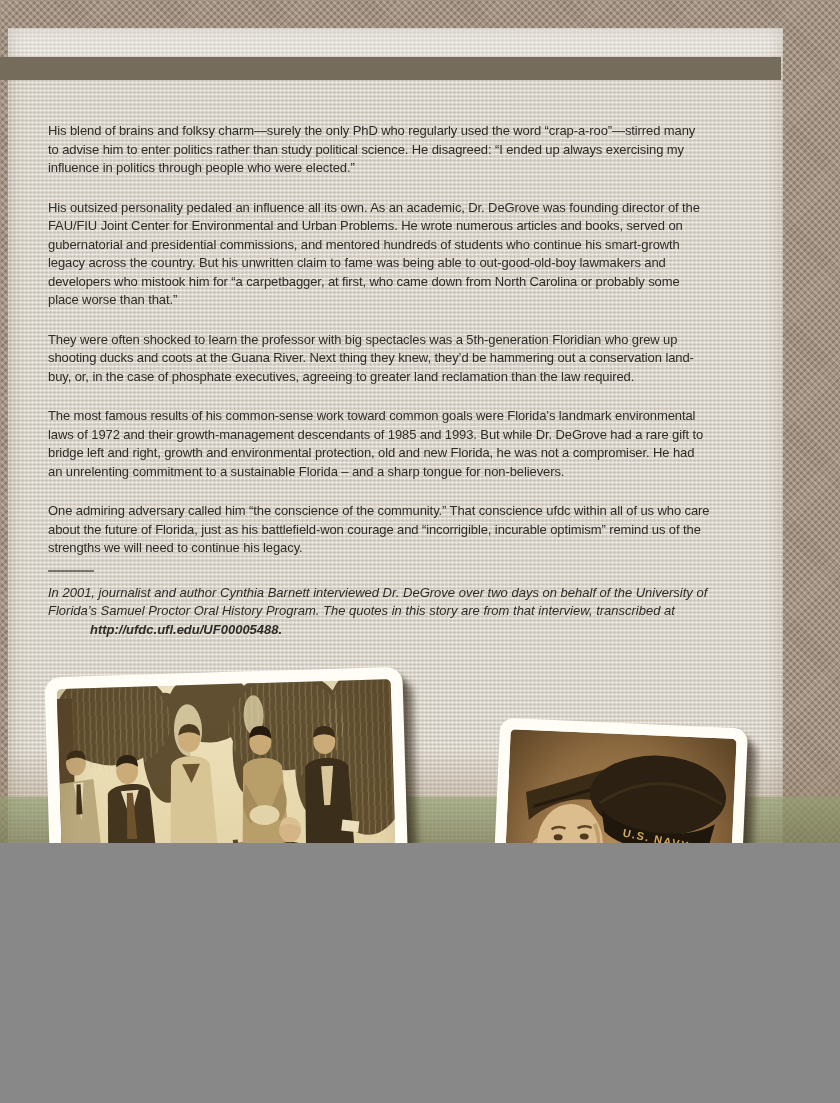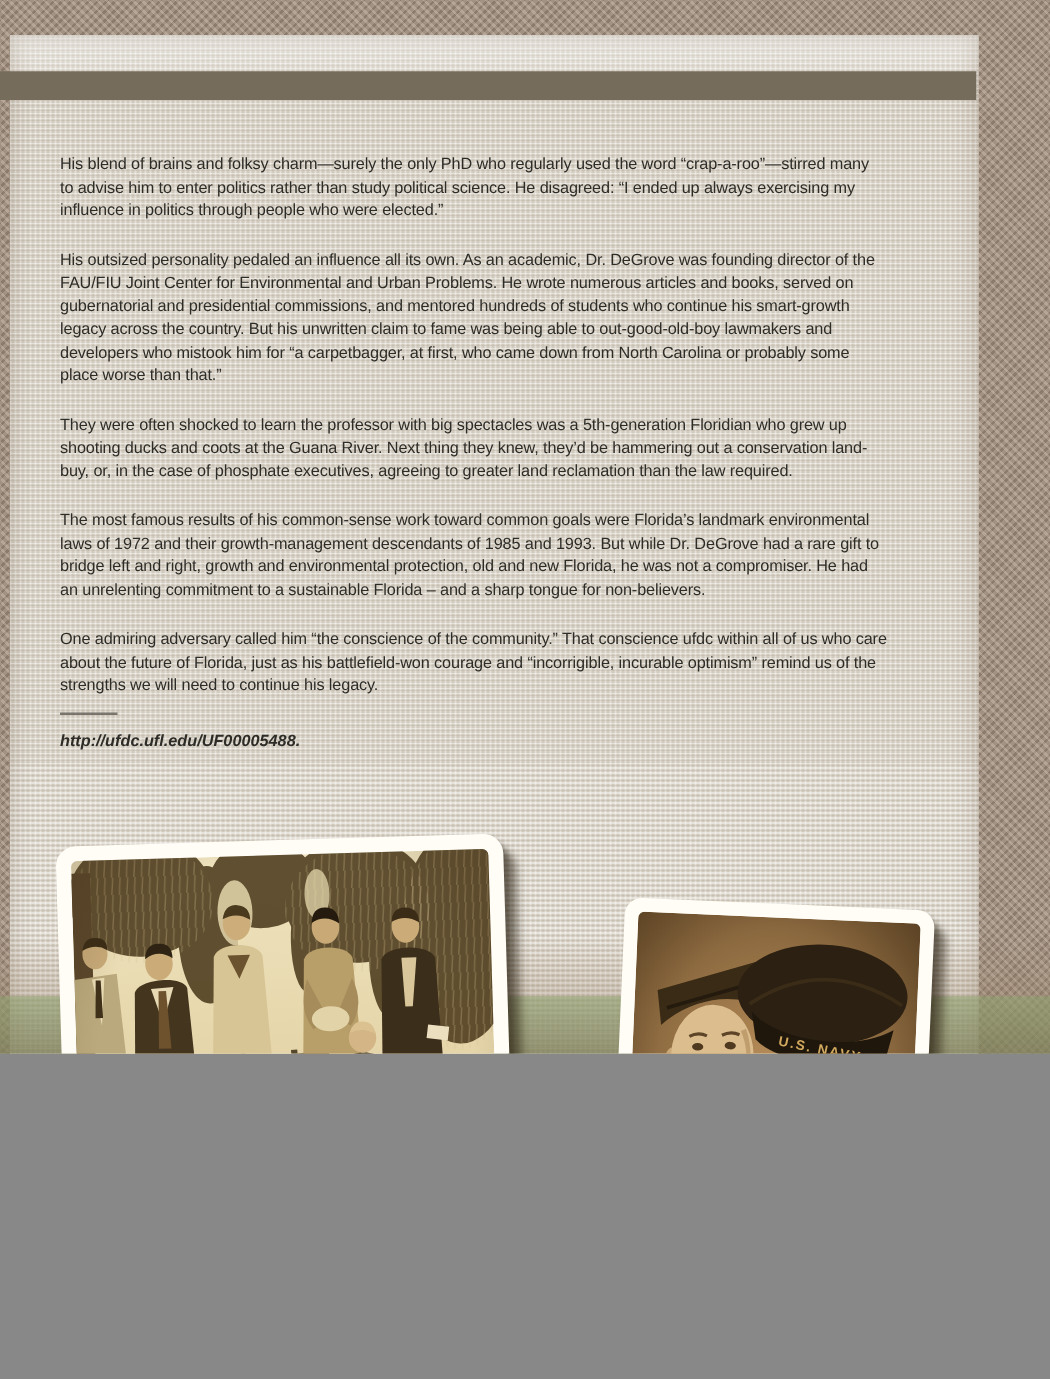--- a/index.html
+++ b/index.html
@@ -27,21 +27,21 @@
   .accent-bar{position:absolute;left:0;top:57px;width:781px;height:23px;background:#756c5c;z-index:3;}
   .green-band{position:absolute;left:0;top:797px;width:840px;height:226px;background:rgba(140,177,117,.6);z-index:2;}
   .content{
     position:absolute;left:48px;top:122px;width:748px;z-index:4;
     color:#2e2c27;font-size:13px;line-height:18.5px;letter-spacing:-0.1px;
   }
   .content p{margin:0 0 21px 0;white-space:pre;}
   .content p.tight{margin-bottom:12px;}
   .dash{width:46px;height:2px;background:#66635c;opacity:.85;margin:0 0 12px 0;}
   .note{font-style:italic;letter-spacing:0;}
-  .note strong{font-weight:700;}
+  .note strong{font-weight:700;margin-left:42px;}
   .photo{position:absolute;background:#fffdf6;z-index:5;
     box-shadow:10px 12px 7px rgba(42,32,18,.55), 3px 4px 4px rgba(42,32,18,.35);}
   .photo svg{display:block;border-radius:5px;}
   .photo-left{left:50px;top:672px;width:334px;height:362px;padding:12px;border-radius:16px;transform:rotate(-1.7deg);}
   .photo-right{left:494px;top:723px;width:226px;height:262px;padding:11px;border-radius:14px;transform:rotate(2.5deg);}
   .page-num{
     position:absolute;left:783px;top:1045px;width:57px;height:38px;z-index:6;
     background:#5c5235;color:#e9e1c6;display:flex;align-items:center;justify-content:center;
     font-family:"Liberation Serif",serif;font-size:23px;font-weight:400;
   }
@@ -69,21 +69,23 @@
 shooting ducks and coots at the Guana River. Next thing they knew, they’d be hammering out a conservation land-
 buy, or, in the case of phosphate executives, agreeing to greater land reclamation than the law required.</p>
     <p>The most famous results of his common-sense work toward common goals were Florida’s landmark environmental
 laws of 1972 and their growth-management descendants of 1985 and 1993. But while Dr. DeGrove had a rare gift to
 bridge left and right, growth and environmental protection, old and new Florida, he was not a compromiser. He had
 an unrelenting commitment to a sustainable Florida – and a sharp tongue for non-believers.</p>
     <p class="tight">One admiring adversary called him “the conscience of the community.” That conscience ufdc within all of us who care
 about the future of Florida, just as his battlefield-won courage and “incorrigible, incurable optimism” remind us of the
 strengths we will need to continue his legacy.</p>
     <div class="dash"></div>
-    <p class="note"><strong>http://ufdc.ufl.edu/UF00005488.</strong></p>
+    <p class="note"><span>In 2001, journalist and author Cynthia Barnett interviewed Dr. DeGrove over two days on behalf of the University of
+Florida’s Samuel Proctor Oral History Program. The quotes in this story are from that interview, transcribed at
+</span><strong>http://ufdc.ufl.edu/UF00005488.</strong></p>
   </div>
 
   <figure class="photo photo-left" style="margin:0">
     <svg width="334" height="362" viewBox="0 0 334 362">
       <defs>
         <linearGradient id="skyL" x1="0" y1="0" x2="0" y2="1">
           <stop offset="0" stop-color="#efe4bf"></stop>
             <stop offset="1" stop-color="#d9c28e"></stop>
         </linearGradient>
         <linearGradient id="grdL" x1="0" y1="0" x2="0" y2="1">

